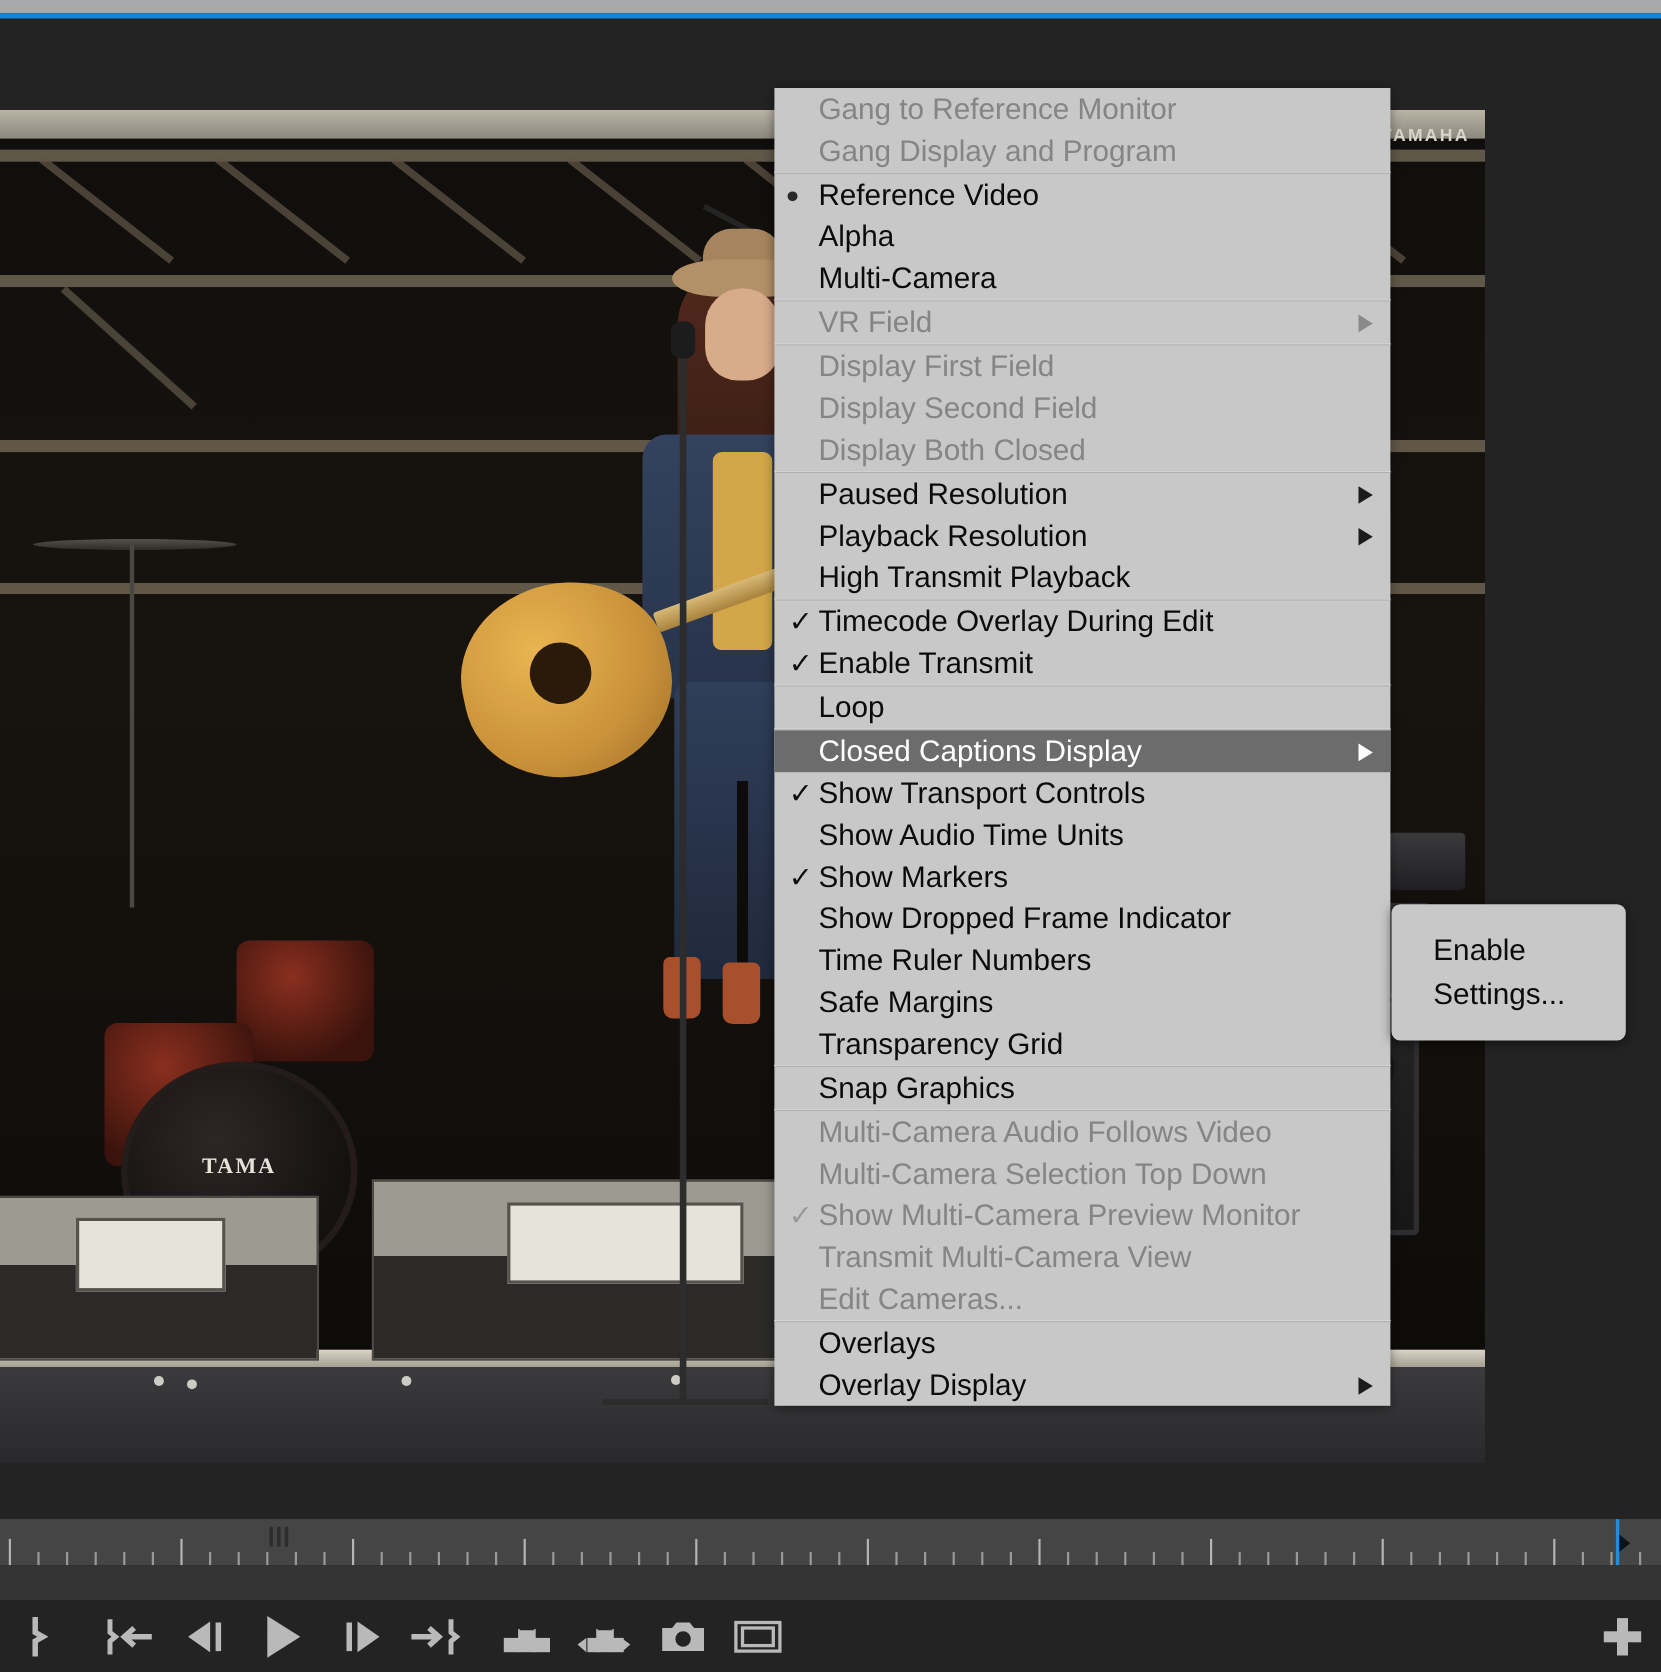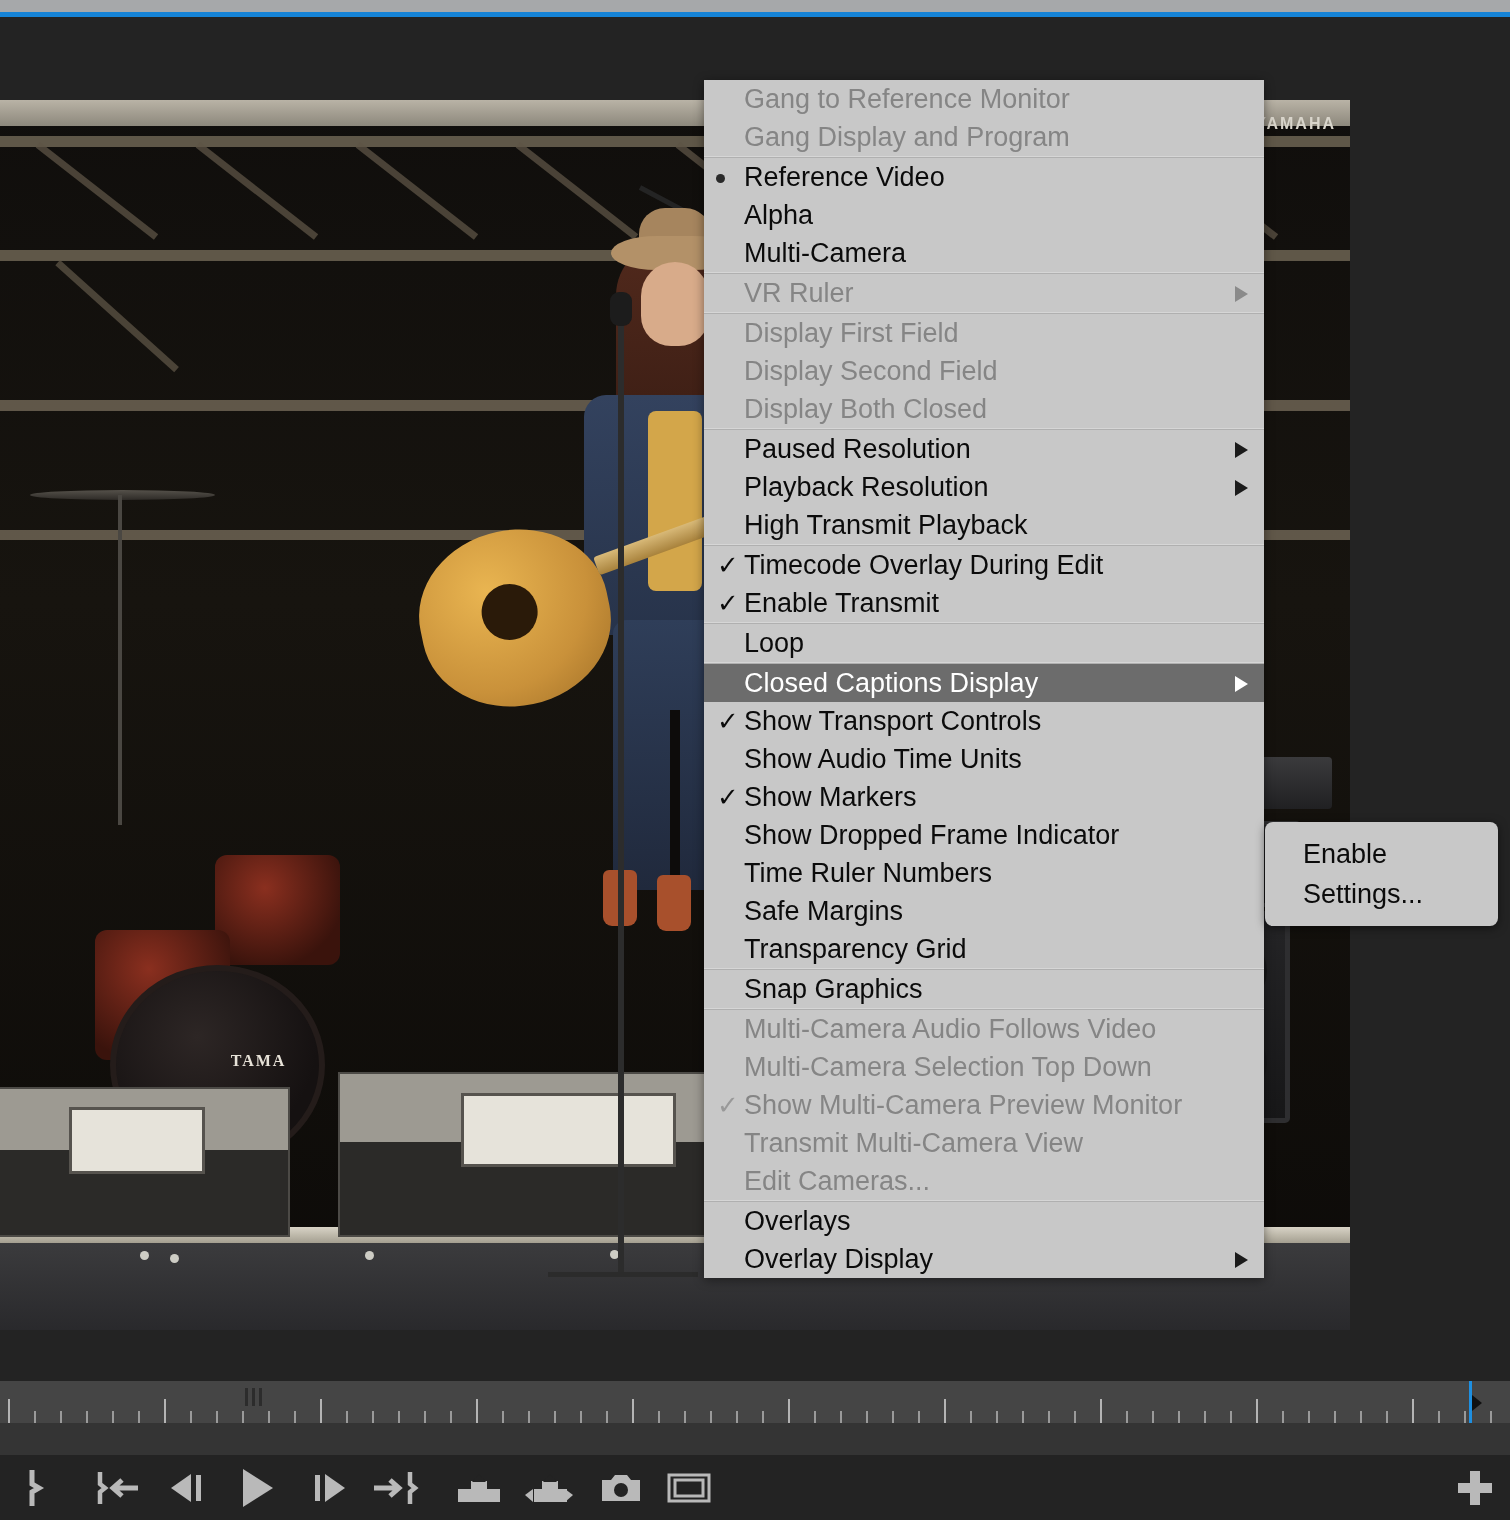--- a/index.html
+++ b/index.html
@@ -28,21 +28,21 @@
      background:linear-gradient(#b9b3a6,#8d887c); }
   .stage-floor2 { position:absolute; left:0; bottom:112px; width:100%; height:16px;
      background:linear-gradient(#d8d3c6,#a49f90); }
   .skirt { position:absolute; left:0; bottom:0; width:100%; height:112px;
      background:linear-gradient(#3b3b3d,#242427); }
   .dot { position:absolute; width:9px; height:9px; border-radius:50%; background:#e8e6dd; opacity:.85; }
 
   .drum-kick { position:absolute; left:110px; bottom:190px; width:215px; height:200px; border-radius:50%;
       background:radial-gradient(circle at 40% 35%, #2d2625, #151111 70%); border:6px solid #241c1a; }
   .drum-kick-logo { position:absolute; left:50%; top:48%; transform:translate(-50%,-50%);
-      color:#e7e2d8; font-size:16px; font-weight:bold; letter-spacing:2px; font-family:"Liberation Serif",serif;margin-left:41px;}
+      color:#e7e2d8; font-size:20px; font-weight:bold; letter-spacing:2px; font-family:"Liberation Serif",serif;}
   .tom { position:absolute; background:radial-gradient(circle at 40% 30%, #8a2f1f, #3a130c 75%);
       border-radius:12px; }
   .cymbal { position:absolute; height:10px; border-radius:50%;
       background:linear-gradient(#55514a,#2e2b27); }
   .stand { position:absolute; width:4px; background:#4a4742; }
 
   .amp-cab { position:absolute; right:60px; bottom:232px; width:250px; height:212px;
       background:linear-gradient(#242426,#171718); border:5px solid #2e2e30; border-radius:5px; }
   .amp-spk { position:absolute; width:90px; height:82px; border-radius:50%;
       background:radial-gradient(circle at 40% 35%, #313134, #161617 72%); }
@@ -131,23 +131,23 @@
   .mi.hl { background:#6c6c6c; color:#ffffff; }
   .mi .chk { position:absolute; left:12px; top:0; width:24px; text-align:center; font-size:26px; }
   .mi .bul { position:absolute; left:12px; top:16px; width:9px; height:9px; border-radius:50%; background:#2a2a2a; }
   .mi .arw { position:absolute; right:16px; top:12px; width:0; height:0;
       border-top:8px solid transparent; border-bottom:8px solid transparent; border-left:13px solid #1b1b1b; }
   .mi.hl .arw { border-left-color:#ffffff; }
   .mi.disabled .arw { border-left-color:#8a8a8a; }
   .mi.disabled .chk { color:#999; }
 
   
-  .submenu { position:absolute; left:1265px; top:822px; width:233px;
+  .submenu { position:absolute; left:1265px; top:822px; width:213px;
       background:#c8c8c8; border-radius:8px; box-shadow:0 2px 10px rgba(0,0,0,.5);
-      font-size:27px; color:#0b0b0b; padding:12px 0; }
+      font-size:27px; color:#0b0b0b; padding:22px 0; }
   .smi { height:40px; line-height:40px; padding-left:38px; white-space:nowrap; }
 </style>
 </head>
 <body>
 
 <div id="root">
 
   <div class="top-strip"></div>
   <div class="top-blue"></div>
 
@@ -404,21 +404,21 @@
   </div>
 
   <div class="menu" id="context-menu">
       <div class="mi disabled"><span>Gang to Reference Monitor</span></div>
       <div class="mi disabled"><span>Gang Display and Program</span></div>
       <div class="sep"></div>
       <div class="mi"><span class="bul"></span><span>Reference Video</span></div>
       <div class="mi"><span>Alpha</span></div>
       <div class="mi"><span>Multi-Camera</span></div>
       <div class="sep"></div>
-      <div class="mi disabled"><span>VR Ruler</span><span class="arw"></span></div>
+      <div class="mi disabled"><span>VR Field</span><span class="arw"></span></div>
       <div class="sep"></div>
       <div class="mi disabled"><span>Display First Field</span></div>
       <div class="mi disabled"><span>Display Second Field</span></div>
       <div class="mi disabled"><span>Display Both Closed</span></div>
       <div class="sep"></div>
       <div class="mi"><span>Paused Resolution</span><span class="arw"></span></div>
       <div class="mi"><span>Playback Resolution</span><span class="arw"></span></div>
       <div class="mi"><span>High Transmit Playback</span></div>
       <div class="sep"></div>
       <div class="mi"><span class="chk">✓</span><span>Timecode Overlay During Edit</span></div>

